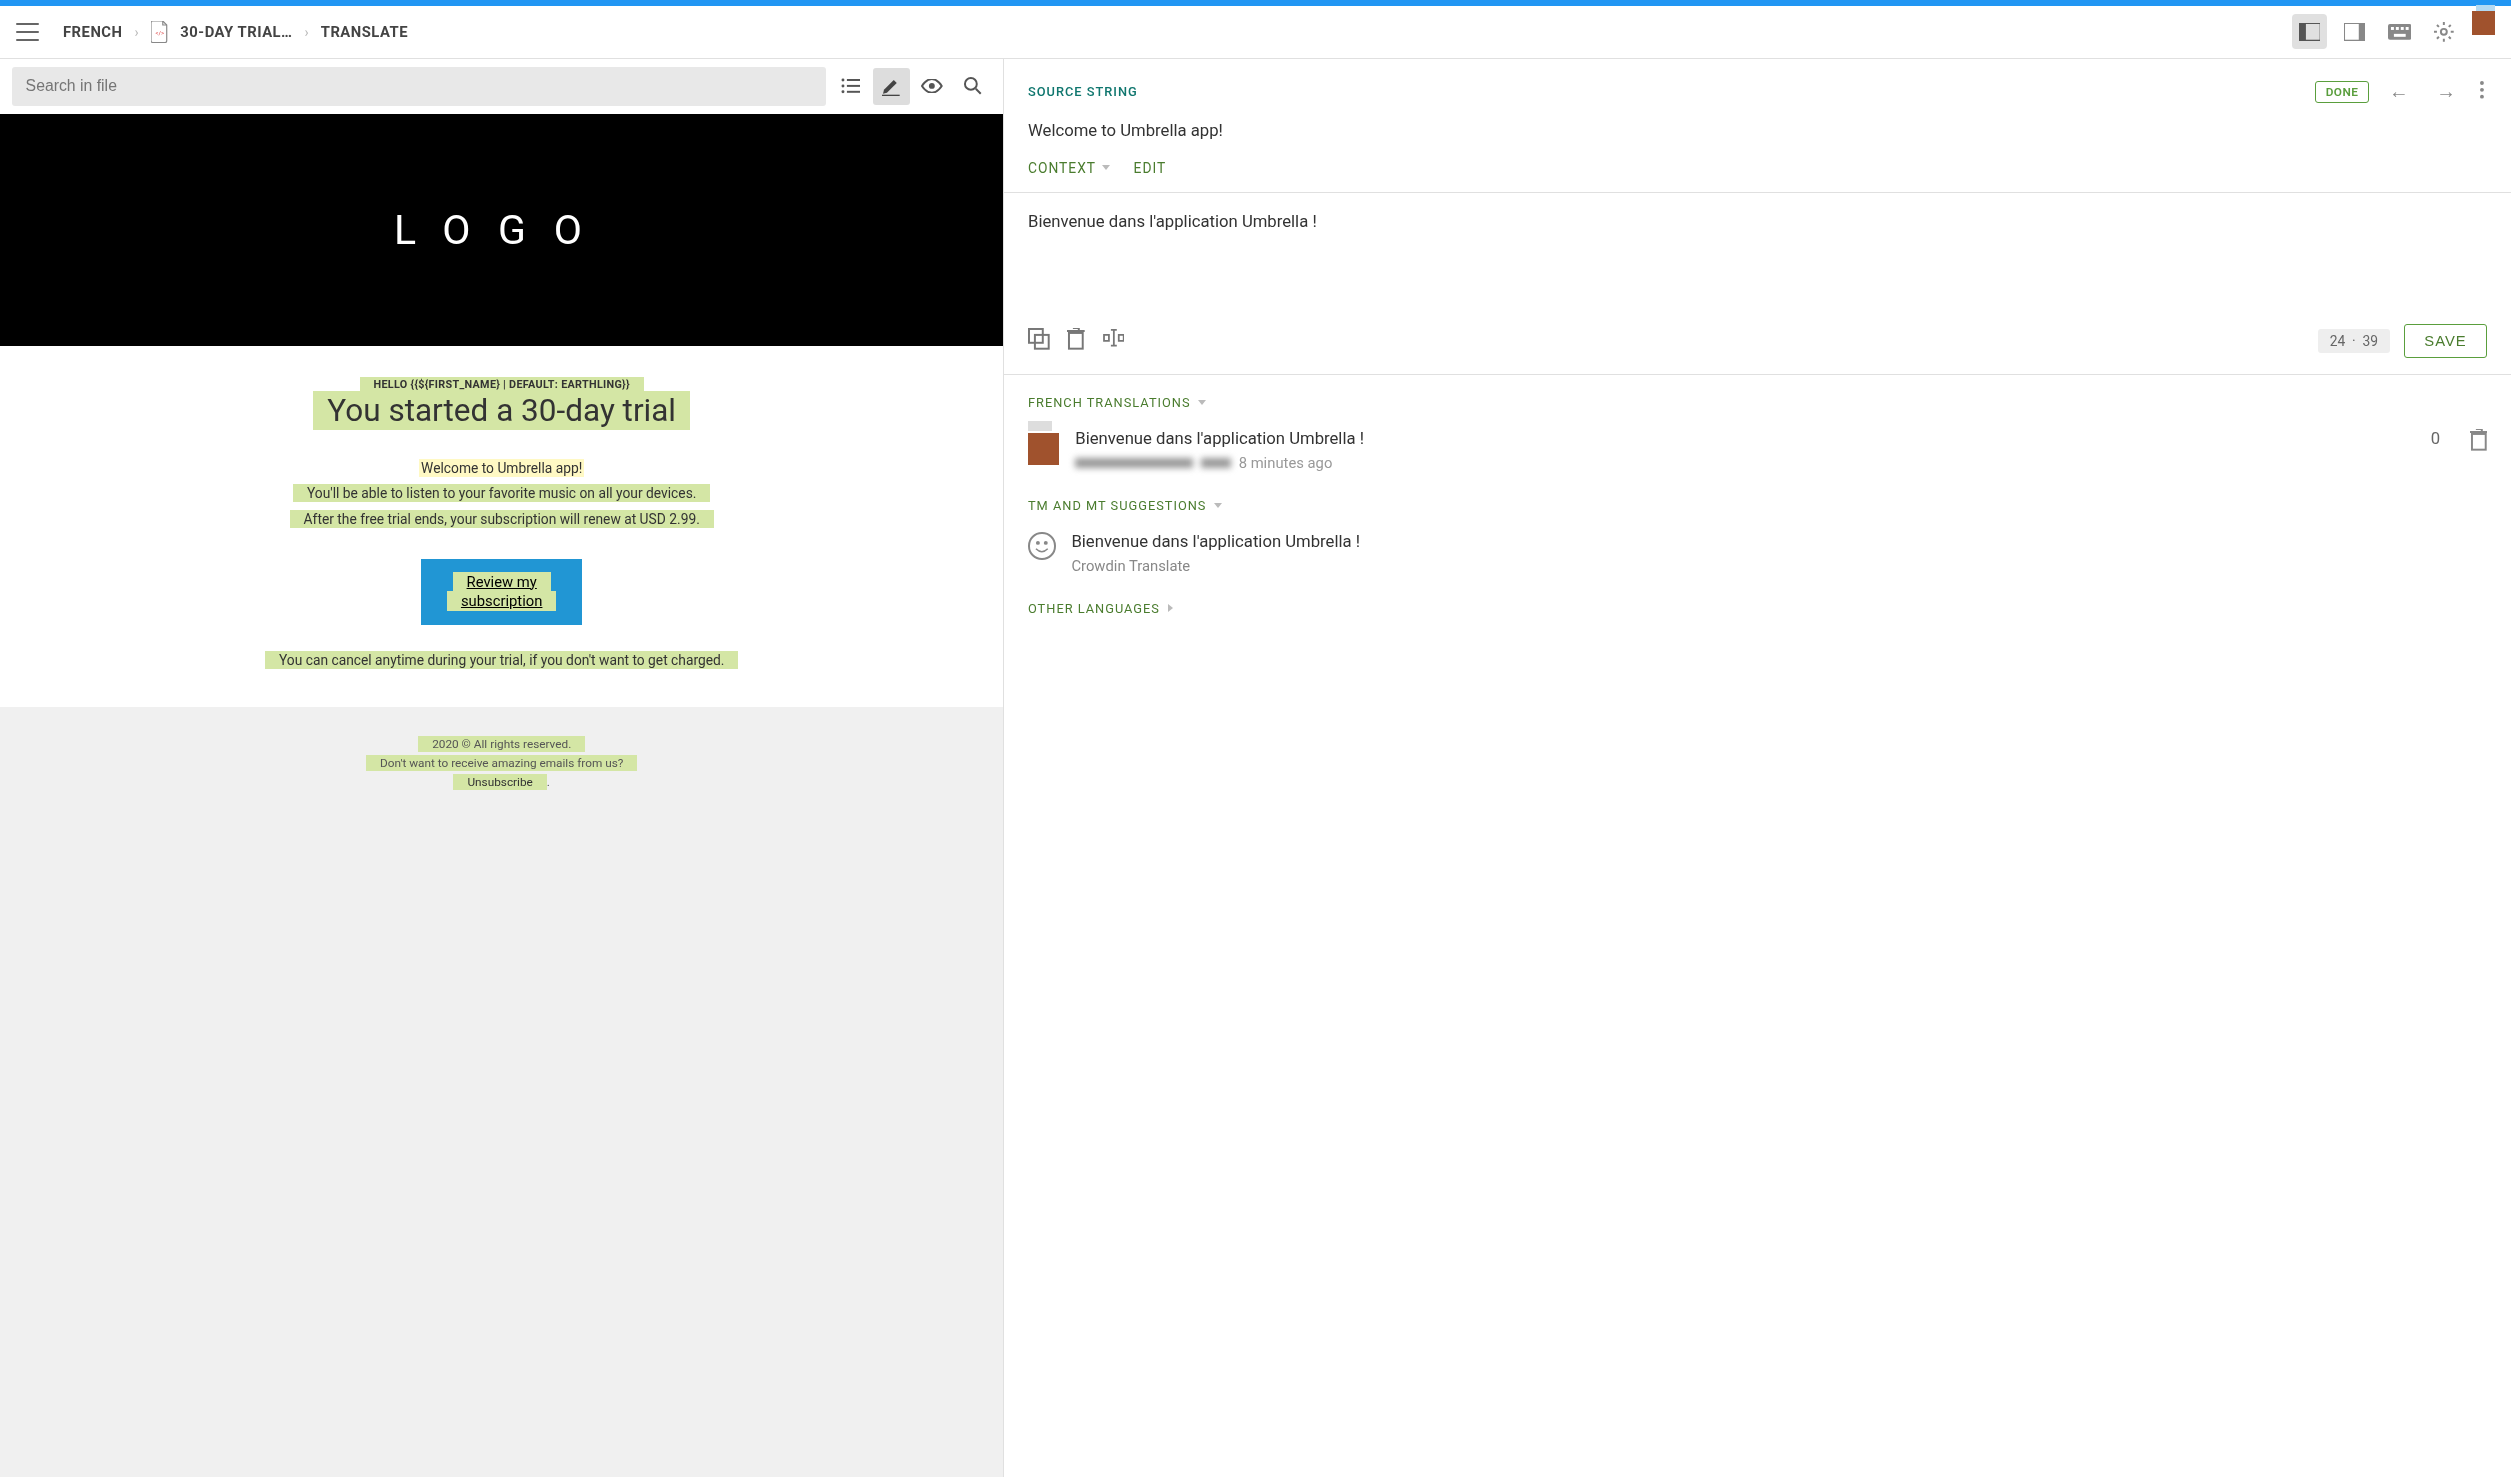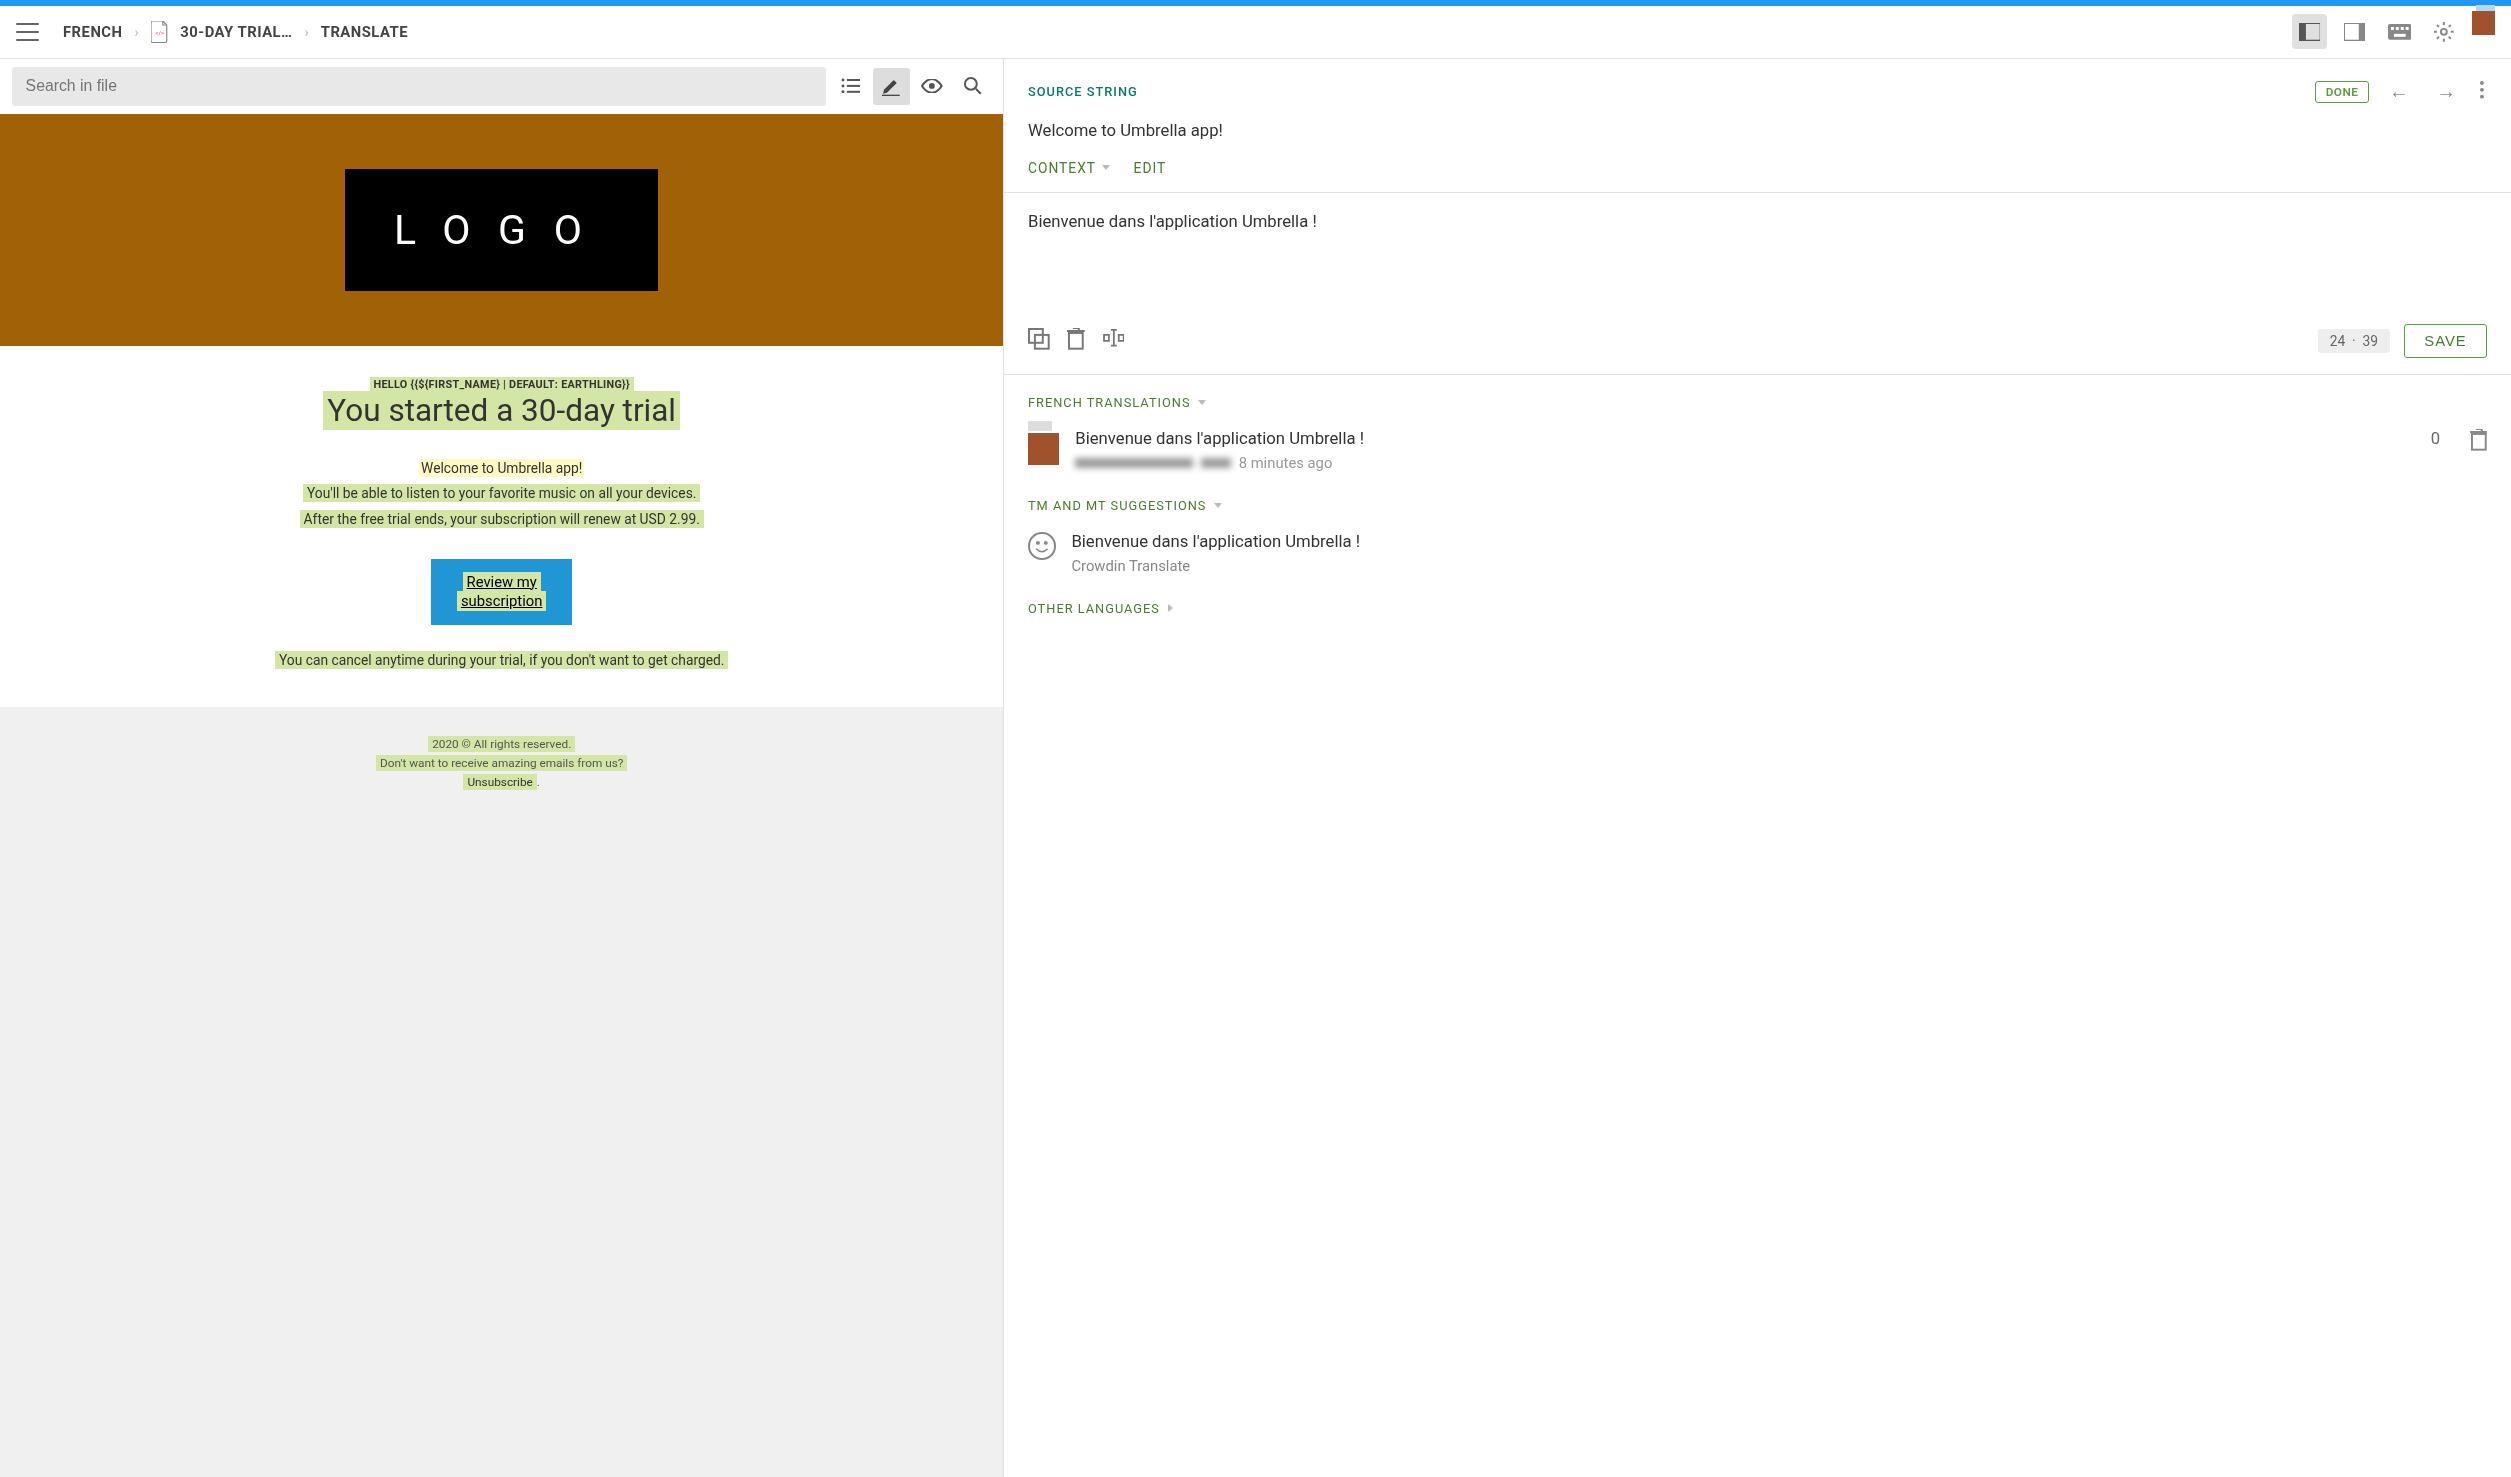--- a/index.html
+++ b/index.html
@@ -24,25 +24,25 @@
 .search-bar { display: flex; align-items: center; padding: 7.9px 11.8px; gap: 5.9px; background: #fff; }
 .search-input { flex: 1; height: 39px; border: none; background: #e8e8e8; padding: 0 13.8px; font-size: 15.8px; color: #666; border-radius: 3px; outline: none; }
 .toolbar-icons { display: flex; gap: 3.9px; }
 .tool-icon { width: 37px; height: 37px; display: flex; align-items: center; justify-content: center; cursor: pointer; border-radius: 3px; color: #555; }
 .tool-icon.active { background: #ddd; }
 
 .preview { flex: 1; overflow-y: auto; position: relative; }
 .preview::-webkit-scrollbar { width: 13.8px; }
 .preview::-webkit-scrollbar-track { background: #eee; }
 .preview::-webkit-scrollbar-thumb { background: #bbb; border-radius: 2px; }
-.email-header { background: #a16207; padding: 55px 39px; text-align: center; }
+.email-header { background: #000000; padding: 55px 39px; text-align: center; }
 .logo-box { background: #000; display: inline-block; padding: 37px 49px; }
 .logo-text { color: #fff; font-size: 41px; font-weight: 400; letter-spacing: 27.6px; }
 .email-body { background: #fff; padding: 27.6px 39px 39px; text-align: center; }
-.hl { background: #d4e6a5; padding: 1px 4px; }
+.hl { background: #d4e6a5; padding: 1px 14px; }
 .hl-y { background: #fff9c4; padding: 1px 2px; }
 .greeting { font-size: 10.8px; font-weight: 700; color: #333; letter-spacing: 0.3px; }
 .title { font-size: 31.5px; color: #333; margin-top: 11.8px; font-weight: 400; }
 .body-text { font-size: 13.8px; color: #333; margin-top: 27.6px; line-height: 1.7; }
 .body-text > div { margin: 2px 0; }
 .cta-btn { display: inline-block; background: #2196d4; color: #000; padding: 13.8px 25.6px; margin-top: 25.6px; font-size: 14.8px; line-height: 1.3; cursor: pointer; }
 .cta-btn .hl { text-decoration: underline; }
 .note { font-size: 13.8px; color: #333; margin-top: 27.6px; }
 .thanks { font-size: 13.8px; color: #333; margin-top: 21.7px; line-height: 1.6; }
 .footer { background: #f0f0f0; padding: 27.6px 39px 13.8px; text-align: center; font-size: 11.8px; color: #555; line-height: 1.6; }

